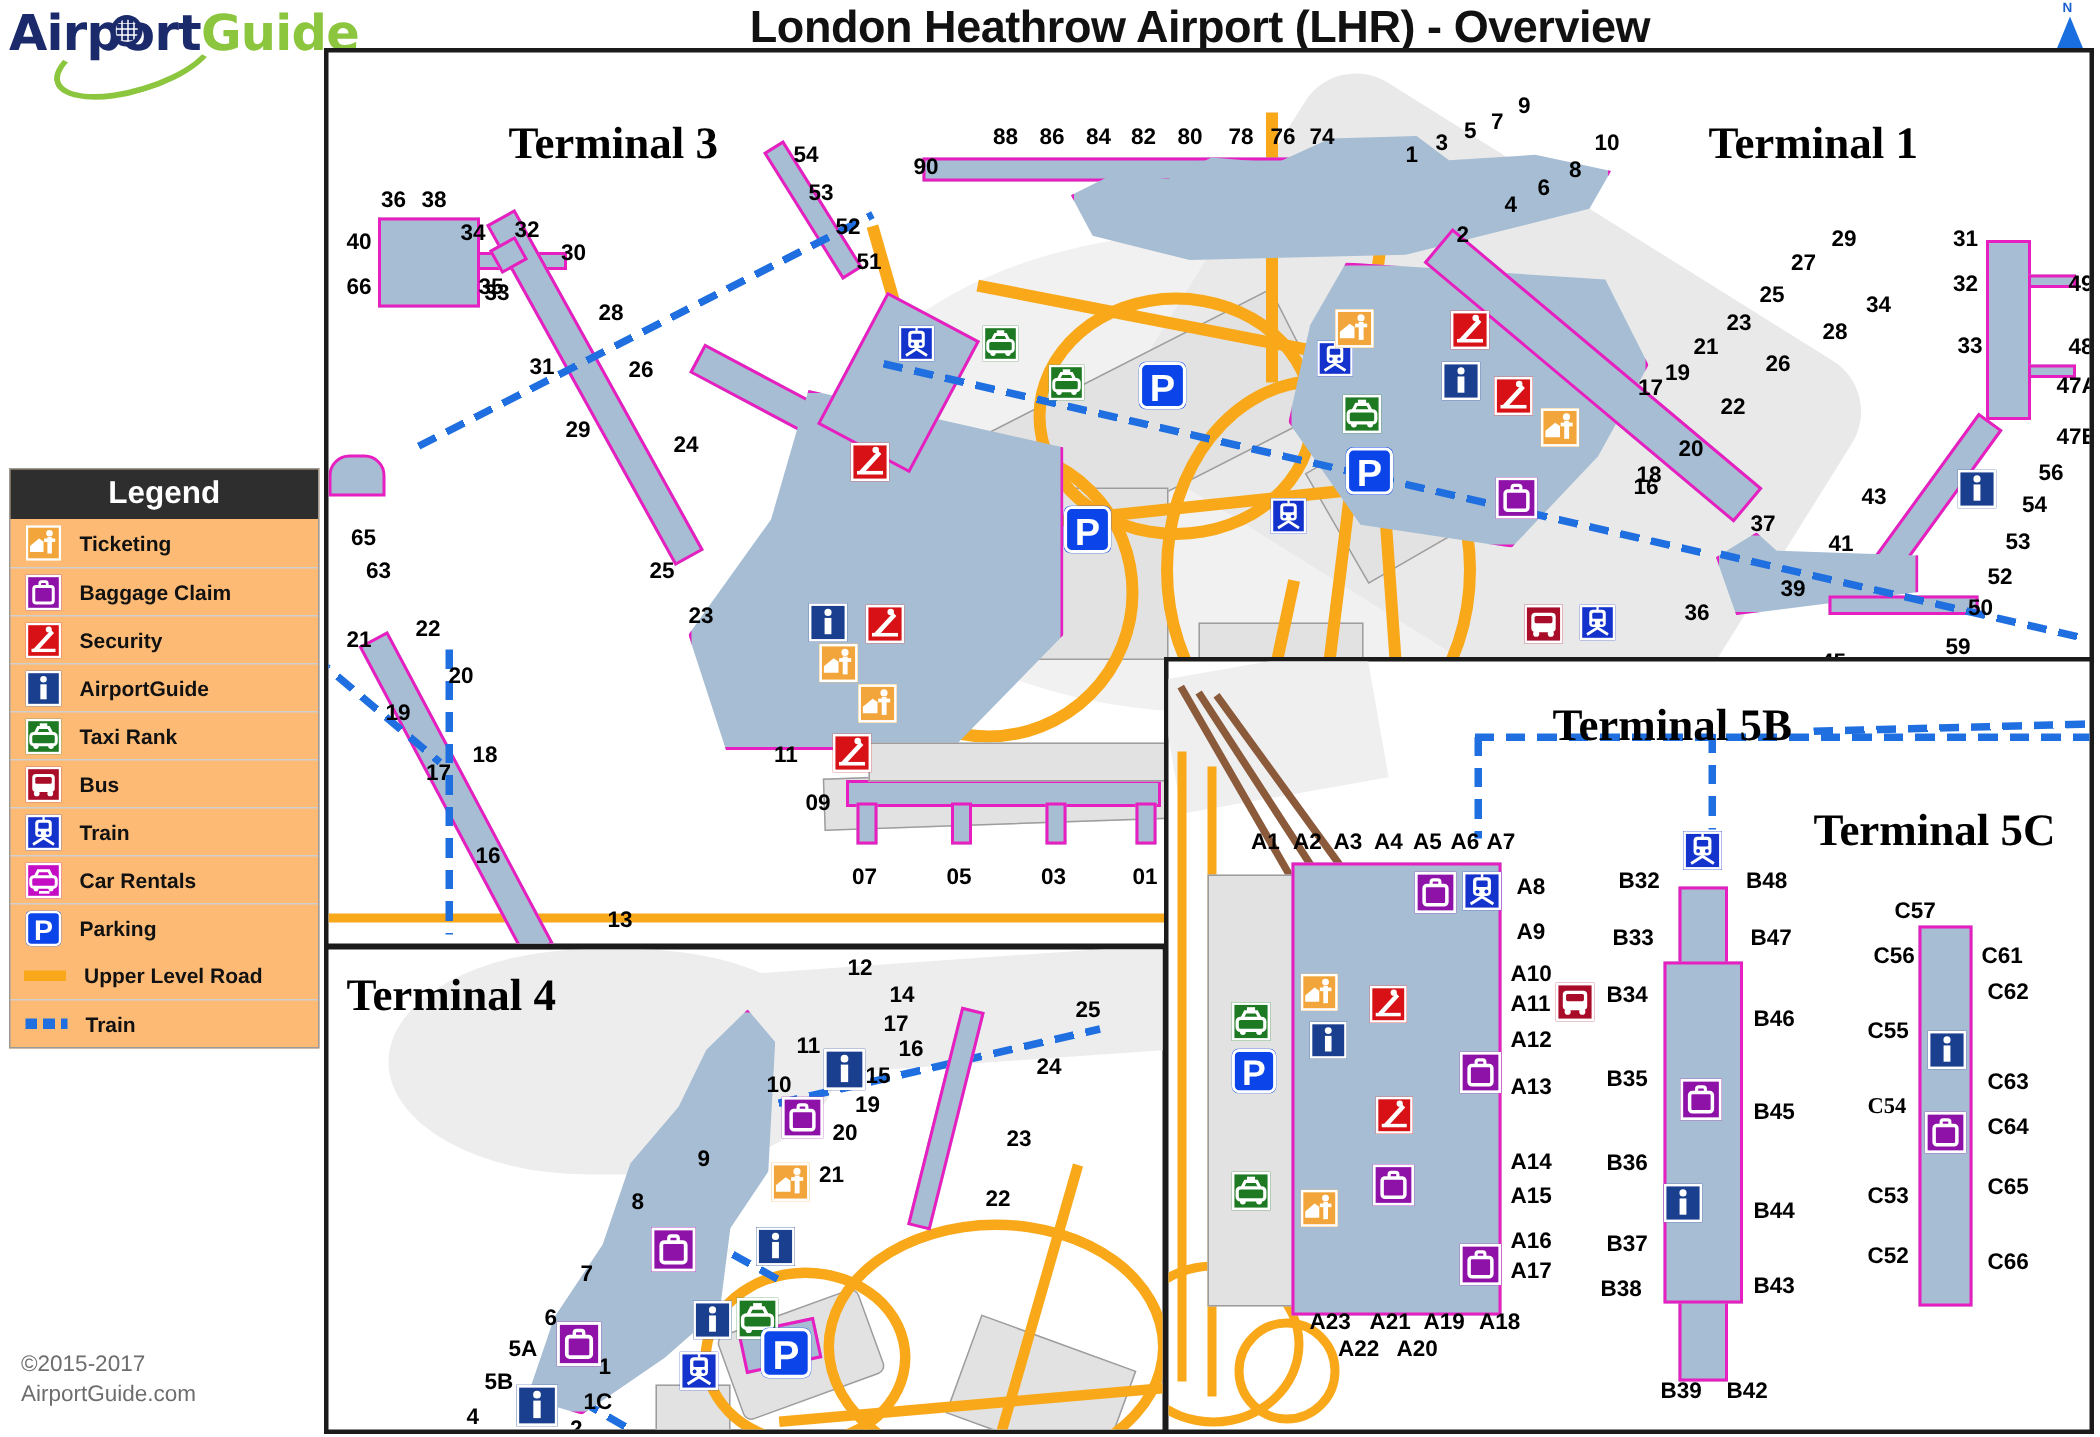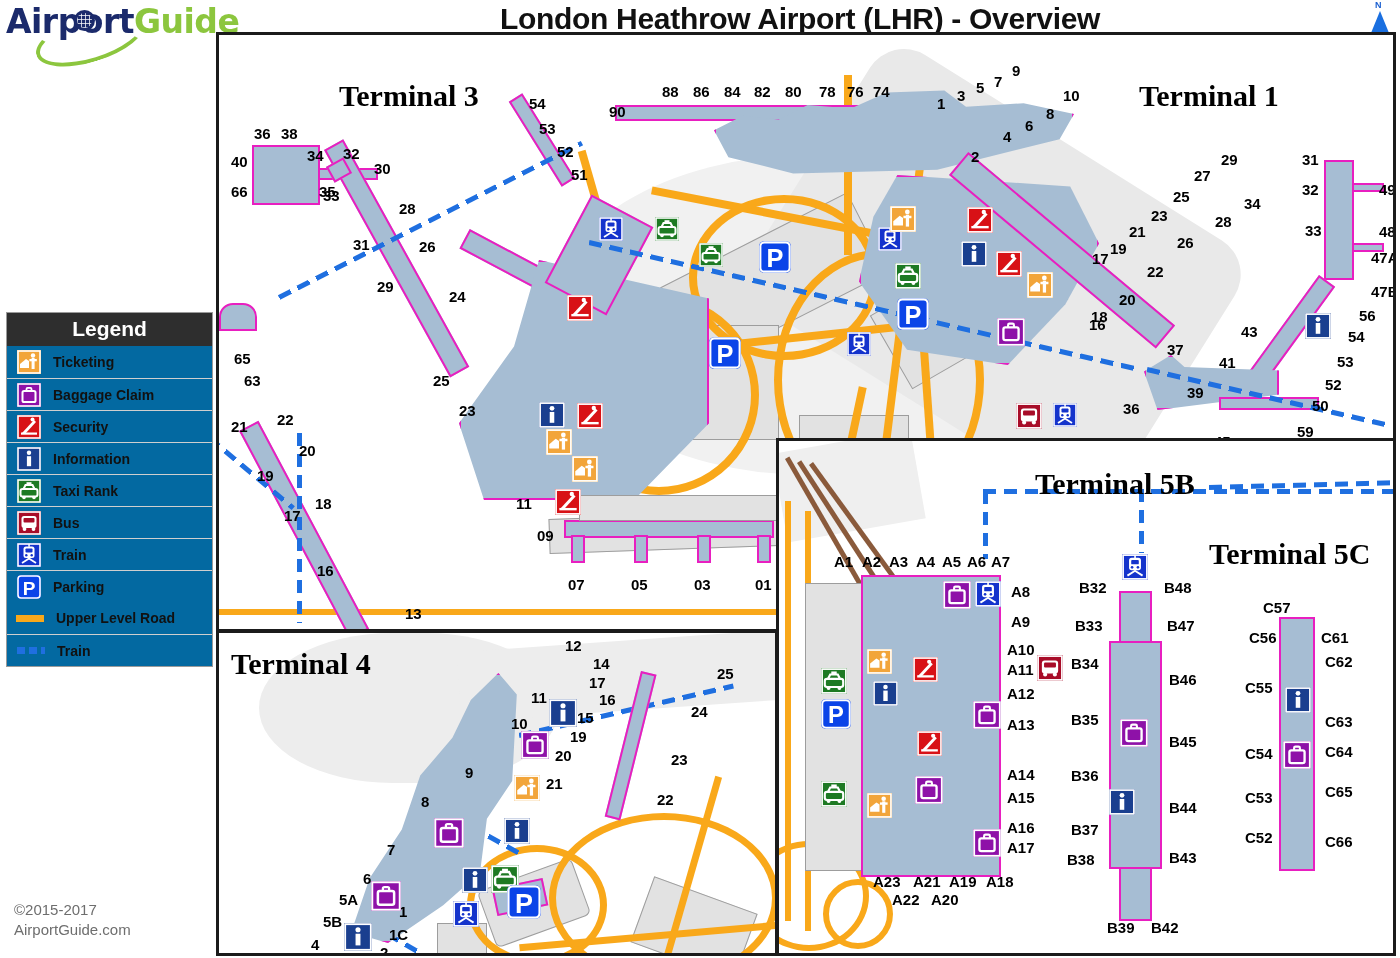--- a/index.html
+++ b/index.html
@@ -41,21 +41,21 @@
   #north .n-arrow { position:absolute; left:3px; top:9px; width:0; height:0;
       border-left:9px solid transparent; border-right:9px solid transparent;
       border-bottom:22px solid #1a6fe0; }
 
   
   #copyright { position:absolute; left:14px; top:900px; font-size:15px; color:#6e6e6e;
       line-height:20px; font-family:"Liberation Sans", sans-serif; }
 
   
   #legend { position:absolute; left:6px; top:312px; width:207px;
-      border:1px solid #9a9a9a; background:#0369a1; }
+      border:1px solid #9a9a9a; background:#fdba74; }
   #legend .lg-head { background:#2e2e2e; color:#fff; text-align:center;
       font-size:21px; font-weight:bold; padding:4px 0 5px; }
   #legend .lg-row { display:flex; align-items:center; height:32px;
       border-top:1px solid #cfcfcf; padding-left:10px;text-align:right; }
   #legend .lg-row:first-of-type { border-top:none; }
   #legend .lg-lbl { font-size:14px; font-weight:bold; color:#111; margin-left:12px; white-space:nowrap; }
   #legend .lg-ic { width:24px; height:24px; flex:0 0 24px; }
   .lg-line { width:28px; height:7px; flex:0 0 28px; margin-left:-1px; }
   .lg-dash { width:28px; height:7px; flex:0 0 28px;
       background: repeating-linear-gradient(90deg,#1f6fe0 0 8px, transparent 8px 12px); }
@@ -152,21 +152,21 @@
         </div>
         <div class="lg-row">
           <span class="lg-ic ic">
             <svg viewBox="0 0 24 24" width="24" height="24">
               <rect x="0" y="0" width="24" height="24" rx="0" fill="#1a3f8f"></rect>
               <rect x="1" y="1" width="22" height="22" rx="0" fill="none" stroke="#fff" stroke-width="1.6"></rect>
               <circle cx="12" cy="5.8" r="2.2" fill="#fff"></circle>
               <rect x="9.9" y="9.2" width="4.2" height="10" fill="#fff"></rect>
             </svg>
           </span>
-          <span class="lg-lbl">Information</span>
+          <span class="lg-lbl">AirportGuide</span>
         </div>
         <div class="lg-row">
           <span class="lg-ic ic">
             <svg viewBox="0 0 24 24" width="24" height="24">
               <rect x="0" y="0" width="24" height="24" rx="0" fill="#1d7a23"></rect>
               <rect x="1" y="1" width="22" height="22" rx="0" fill="none" stroke="#fff" stroke-width="1.6"></rect>
               <rect x="3.5" y="10" width="17" height="7.5" rx="2" fill="none" stroke="#fff" stroke-width="2"></rect>
               <path d="M6.5 10 L8.5 6 H15.5 L17.5 10" fill="none" stroke="#fff" stroke-width="2"></path>
               <rect x="9.5" y="3.2" width="5" height="2.6" fill="#fff"></rect>
               <circle cx="7" cy="18.5" r="1.8" fill="#fff"></circle>
@@ -199,20 +199,34 @@
               <circle cx="14.7" cy="12.3" r="1.2" fill="#1433cc"></circle>
               <path d="M5 20 L12 15.5 L19 20" fill="none" stroke="#fff" stroke-width="1.8"></path>
               <rect x="11.3" y="0.8" width="1.5" height="3" fill="#fff"></rect>
             </svg>
           </span>
           <span class="lg-lbl">Train</span>
         </div>
         <div class="lg-row">
           <span class="lg-ic ic">
             <svg viewBox="0 0 24 24" width="24" height="24">
+              <rect x="0" y="0" width="24" height="24" rx="0" fill="#c40cc4"></rect>
+              <rect x="1" y="1" width="22" height="22" rx="0" fill="none" stroke="#fff" stroke-width="1.6"></rect>
+              <rect x="3.5" y="9.5" width="17" height="7" rx="2" fill="none" stroke="#fff" stroke-width="2"></rect>
+              <path d="M6.5 9.5 L8.5 5.5 H15.5 L17.5 9.5" fill="none" stroke="#fff" stroke-width="2"></path>
+              <circle cx="7" cy="17.5" r="1.7" fill="#fff"></circle>
+              <circle cx="17" cy="17.5" r="1.7" fill="#fff"></circle>
+              <rect x="9" y="19" width="7" height="1.8" fill="#fff"></rect>
+            </svg>
+          </span>
+          <span class="lg-lbl">Car Rentals</span>
+        </div>
+        <div class="lg-row">
+          <span class="lg-ic ic">
+            <svg viewBox="0 0 24 24" width="24" height="24">
               <rect x="0" y="0" width="24" height="24" rx="4" fill="#0b44e8"></rect>
               <rect x="1" y="1" width="22" height="22" rx="3" fill="none" stroke="#fff" stroke-width="1.6"></rect>
               <text x="12" y="19.5" font-family="Liberation Sans, sans-serif" font-size="19" font-weight="bold" fill="#fff" text-anchor="middle">P</text>
             </svg>
           </span>
           <span class="lg-lbl">Parking</span>
         </div>
       </div>
     <div id="legend-lines">
         <div class="lg-row">
@@ -829,21 +843,21 @@
     <div class="gate" style="left:288px;top:410px;">B38</div>
     <div class="gate" style="left:328px;top:478px;">B39</div>
     <div class="gate" style="left:372px;top:478px;">B42</div>
 
     <div class="gate" style="left:484px;top:158px;">C57</div>
     <div class="gate" style="left:470px;top:188px;">C56</div>
     <div class="gate" style="left:542px;top:188px;">C61</div>
     <div class="gate" style="left:546px;top:212px;">C62</div>
     <div class="gate" style="left:466px;top:238px;">C55</div>
     <div class="gate" style="left:546px;top:272px;">C63</div>
-    <div class="gate" style="left:466px;top:304px;">C54</div>
+    <div class="gate" style="left:466px;top:289px;font-family:Liberation Serif, serif;">C54</div>
     <div class="gate" style="left:546px;top:302px;">C64</div>
     <div class="gate" style="left:466px;top:348px;">C53</div>
     <div class="gate" style="left:546px;top:342px;">C65</div>
     <div class="gate" style="left:466px;top:388px;">C52</div>
     <div class="gate" style="left:546px;top:392px;">C66</div>
 
     <div class="mapic ic" style="left:164px;top:140px;width:28px;height:28px;">
         <svg viewBox="0 0 24 24" width="100%" height="100%">
           <rect x="0" y="0" width="24" height="24" rx="0" fill="#8e11a8"></rect>
           <rect x="1" y="1" width="22" height="22" rx="0" fill="none" stroke="#fff" stroke-width="1.6"></rect>

